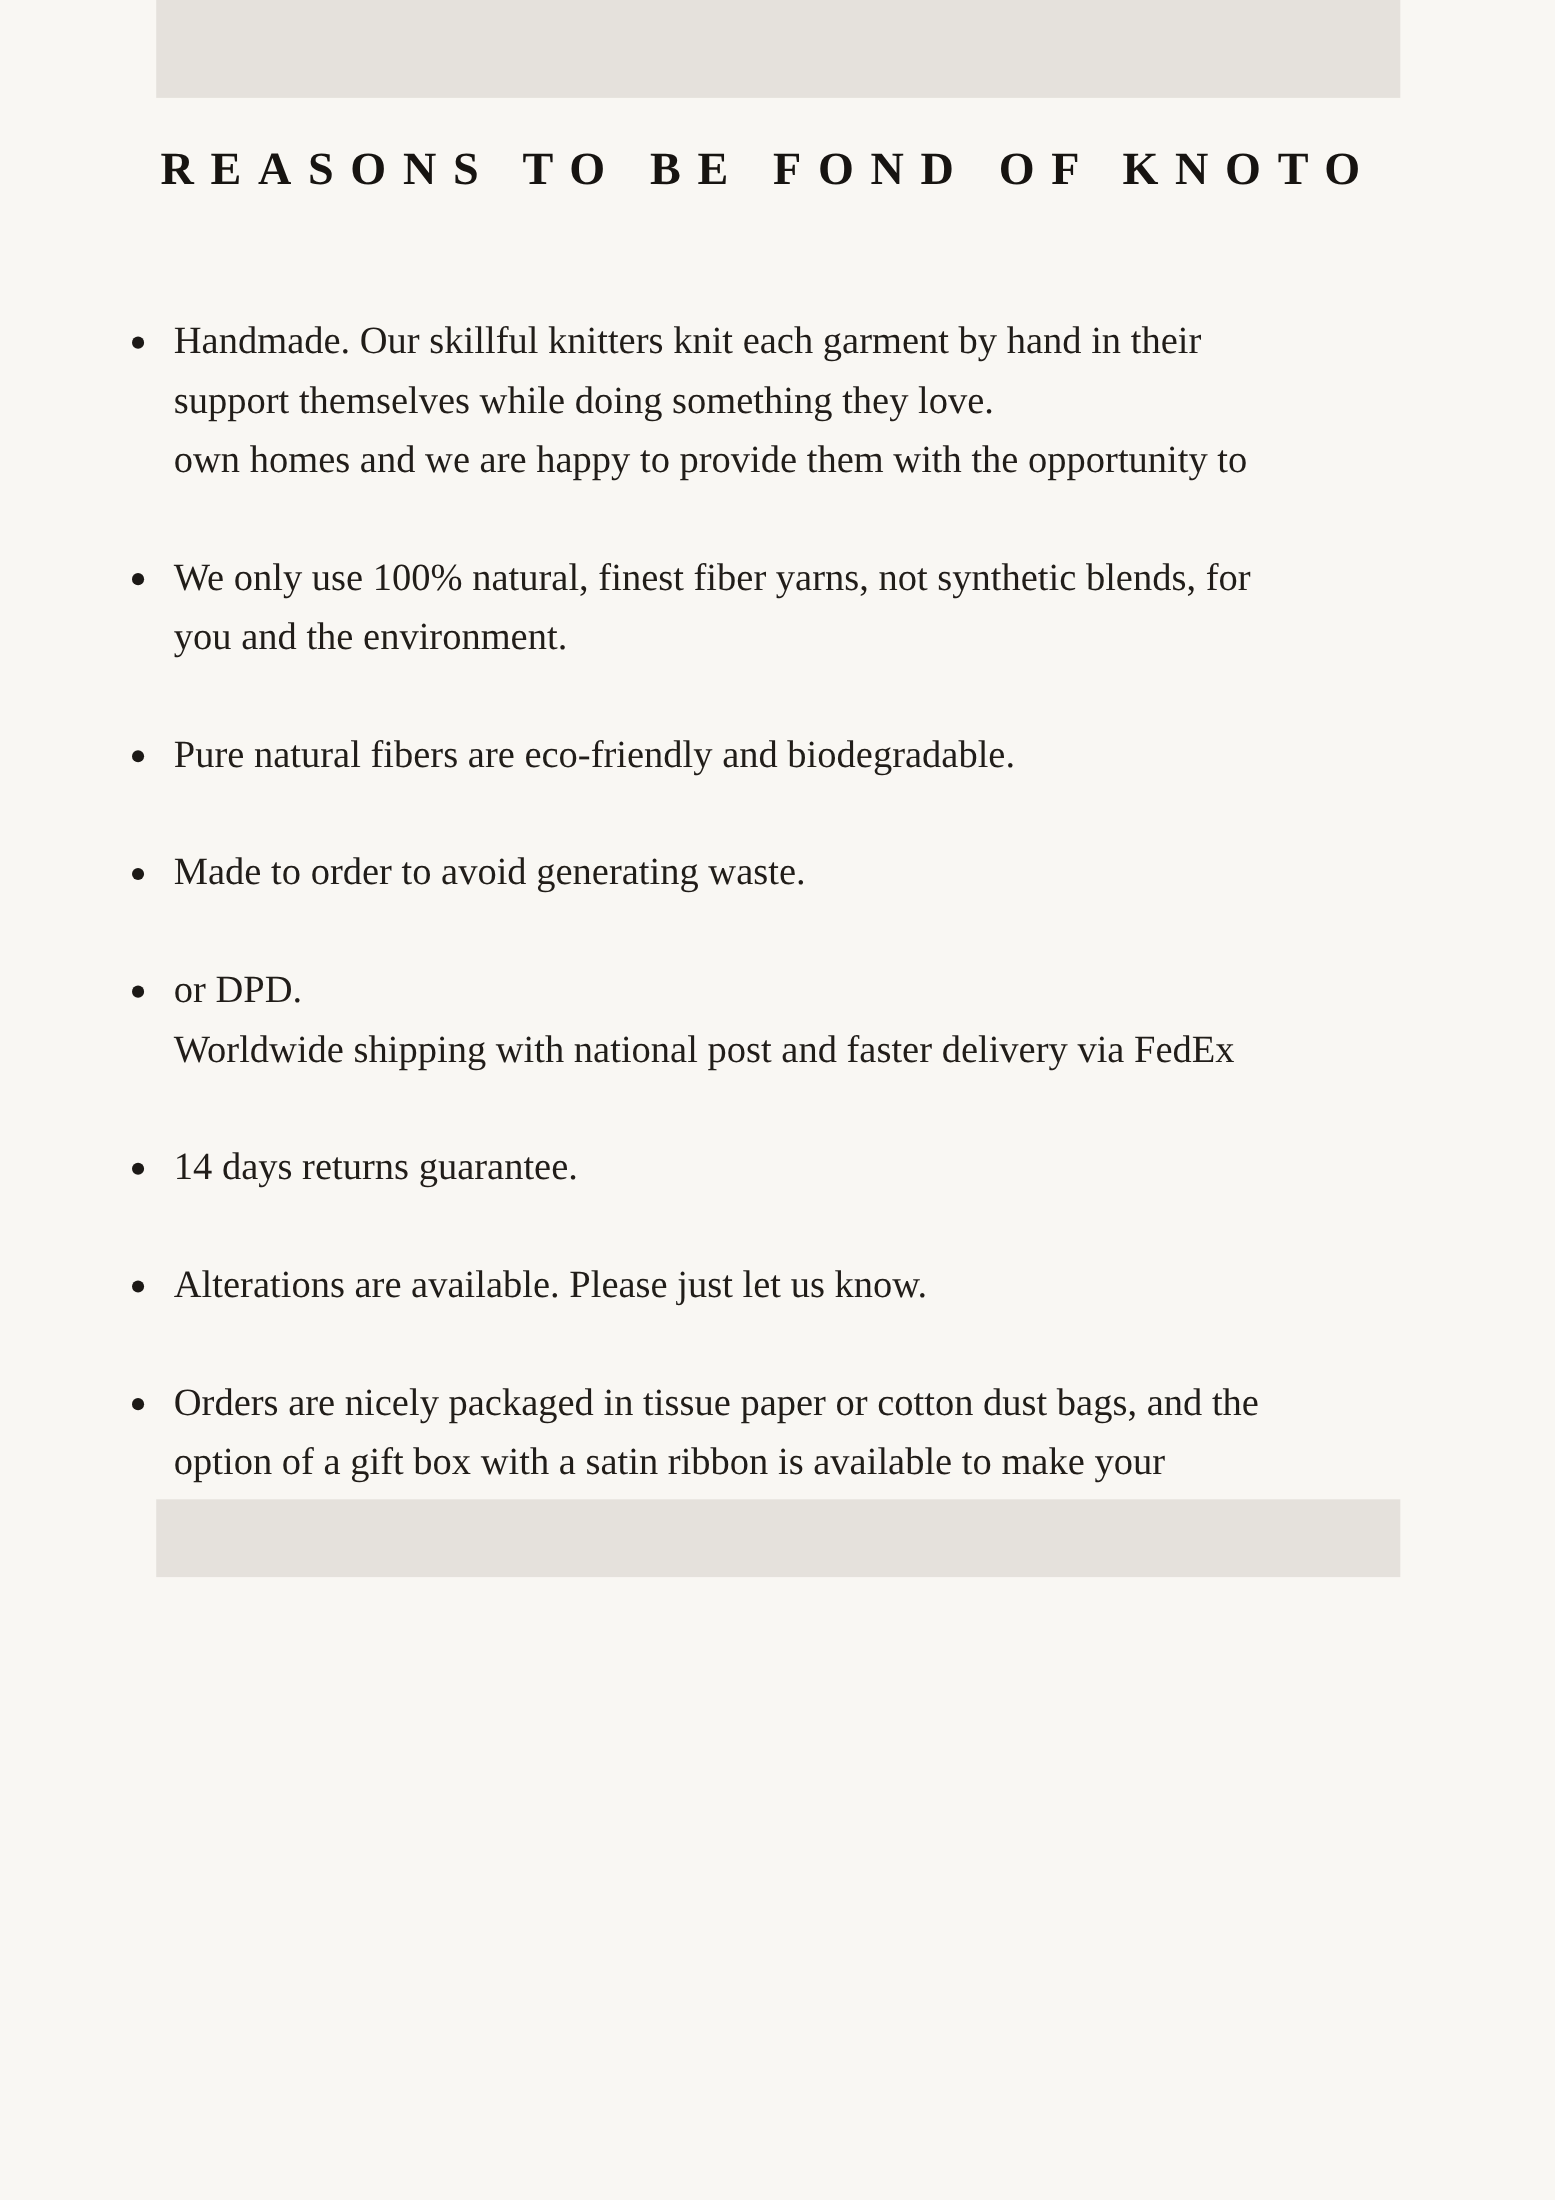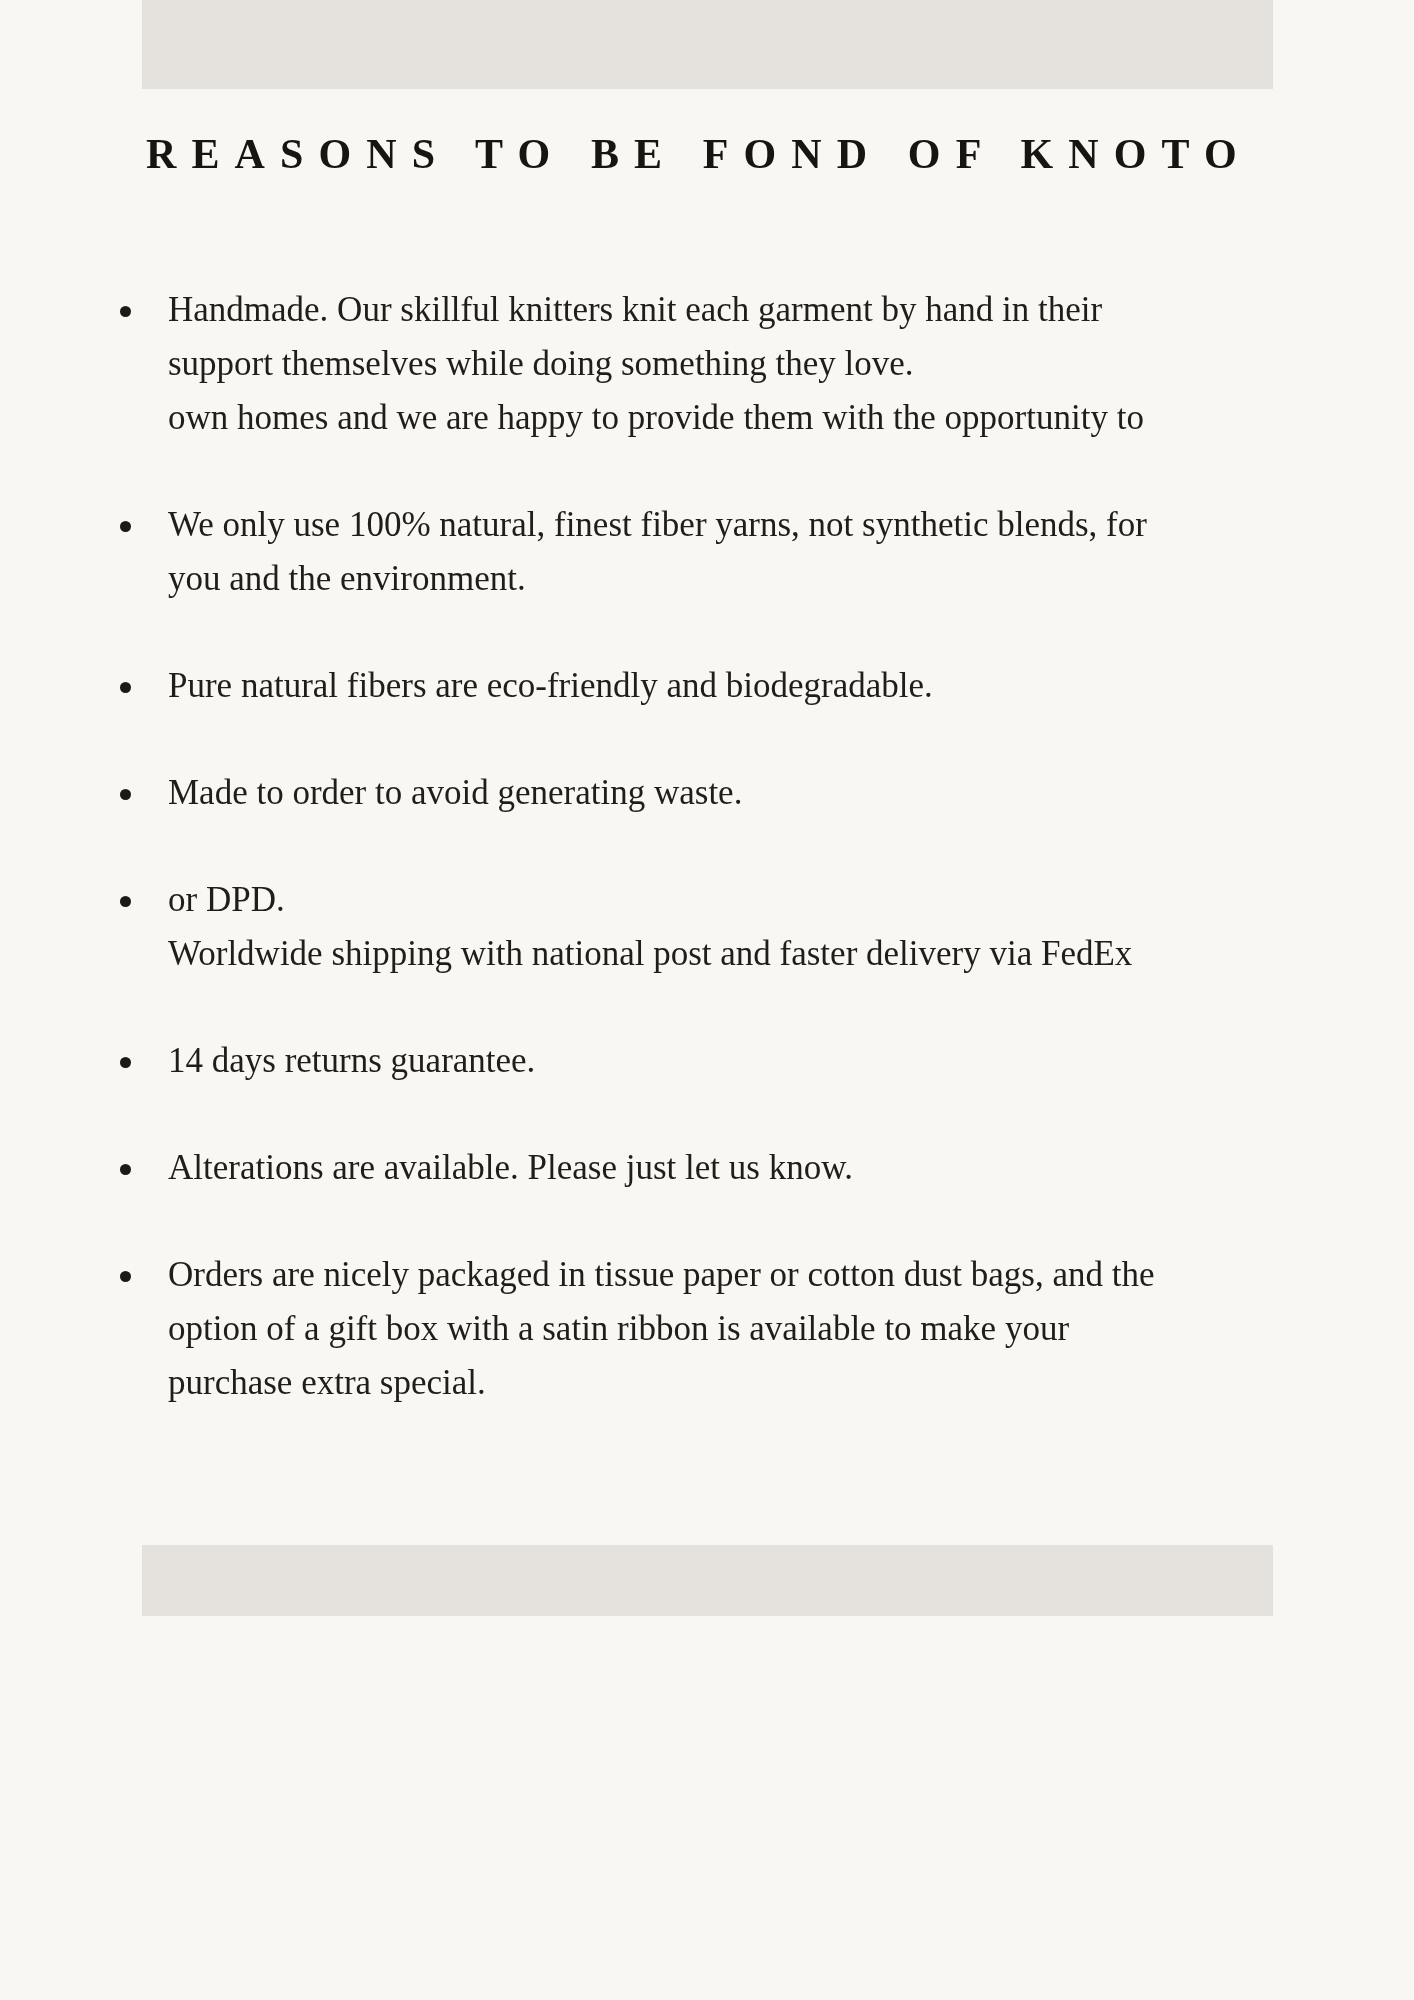--- a/index.html
+++ b/index.html
@@ -3,21 +3,21 @@
 <meta charset="utf-8">
 <style>
   html, body {
     margin: 0;
     padding: 0;
     background: #f9f7f3;
   }
   .page {
     position: relative;
     width: 1414px;
-    height: 1616px;
+    height: 1434px;
     background: #f9f7f3;
     overflow: hidden;
     font-family: "Liberation Serif", serif;
   }
   .accent-bar {
     position: absolute;
     left: 142px;
     width: 1131px;
     background: #e5e1dc;
   }
@@ -69,21 +69,20 @@
     height: 11px;
     margin-top: 23px;
     border-radius: 50%;
     background: #1c1916;
   }
   .item-text {
     flex: 1 1 auto;
   }
   .item-text .line {
     white-space: nowrap;
-    margin-left: 10px;
   }
 </style>
 </head>
 <body>
 
 <div class="page">
 
   <div class="accent-bar top"></div>
 
   <h1 class="page-title">REASONS TO BE FOND OF KNOTO</h1>

